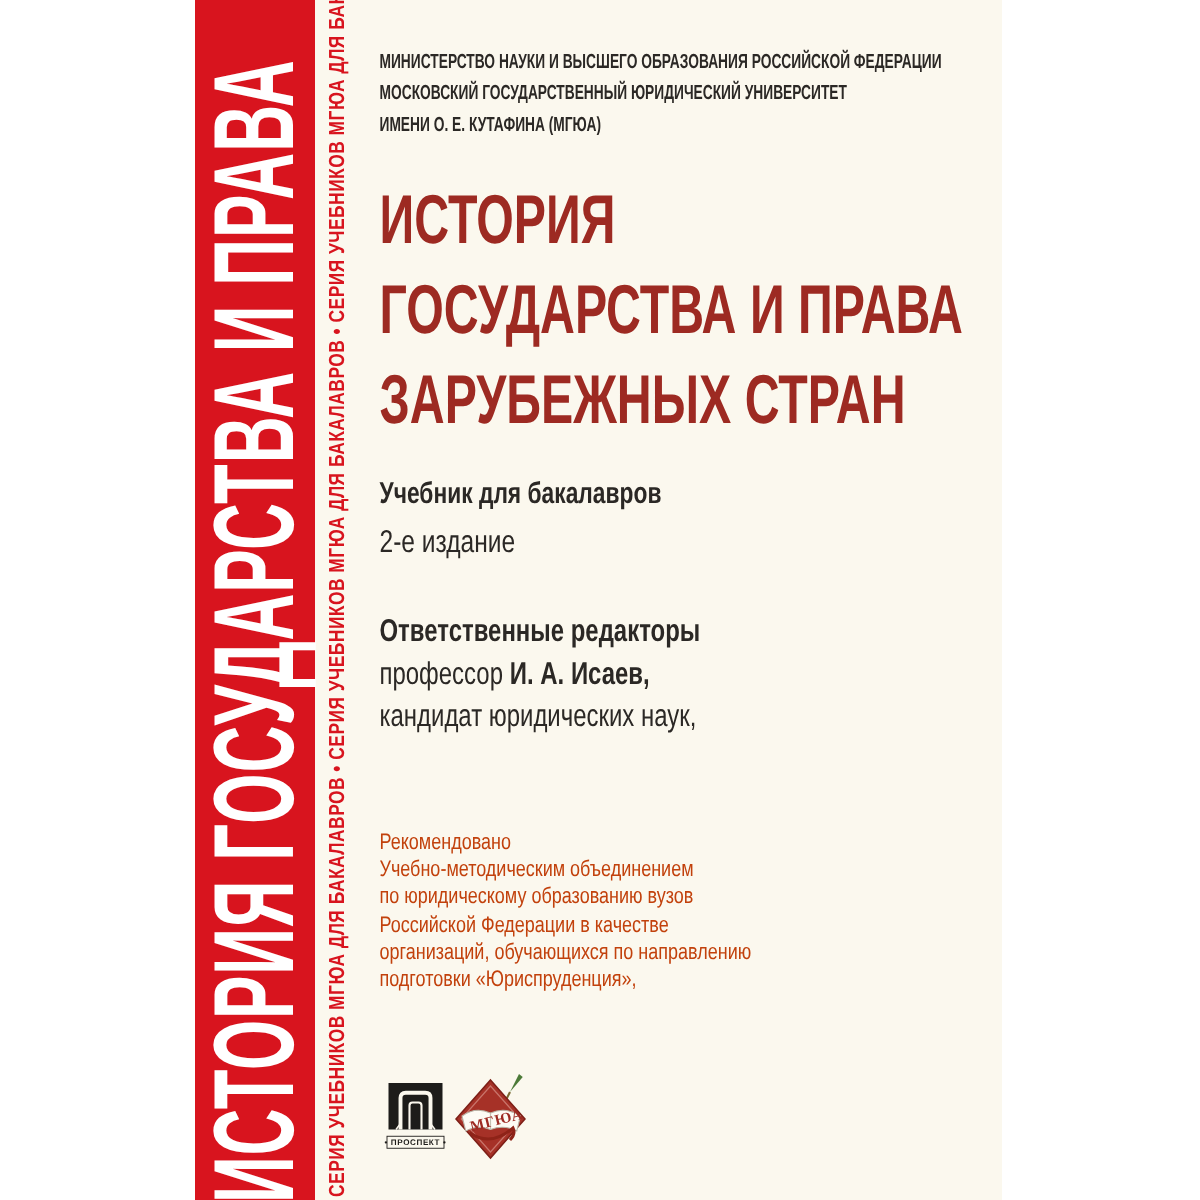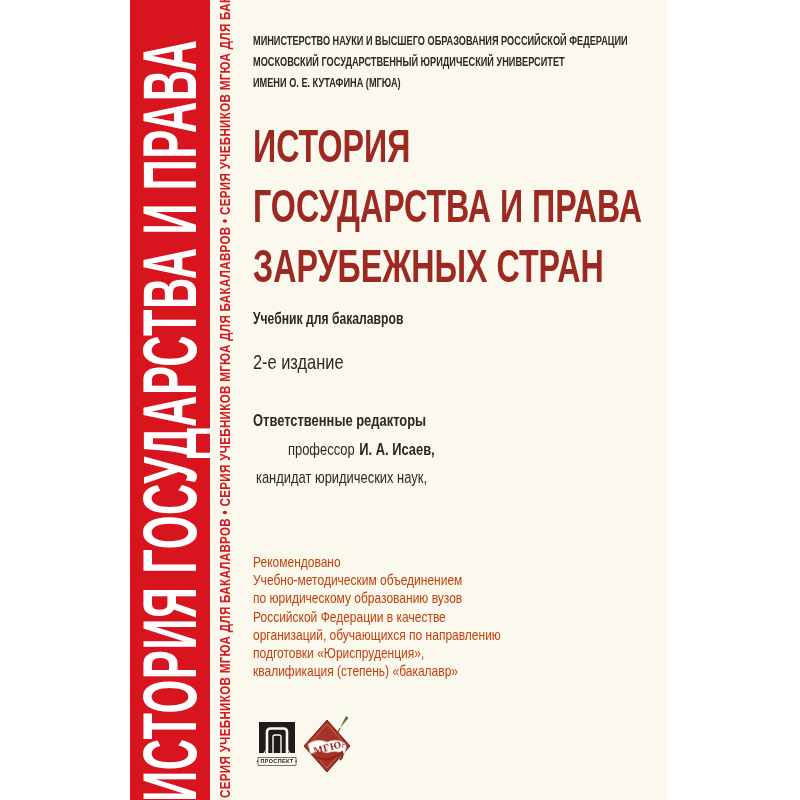--- a/index.html
+++ b/index.html
@@ -32,27 +32,27 @@
   .line { white-space:nowrap; }
   .sc { display:inline-block; transform-origin:0 50%; }
 
   .ministry { top:30px; font-size:13.5px; font-weight:bold; line-height:21px; }
   .ministry .sc { transform:scaleX(.68); }
 
   .title { top:116px; font-size:46px; font-weight:bold; line-height:60px;
            color:var(--title-red,#9d2a22); }
   .title .sc { transform:scaleX(.70); }
 
-  .subtitle { top:303px; font-size:16px; font-weight:bold; line-height:32px; }
+  .subtitle { top:313px; font-size:20px; font-weight:bold; line-height:32px; }
   .subtitle .sc { transform:scaleX(.76); }
 
   .edition { top:348px; font-size:21px; line-height:28px; }
   .edition .sc { transform:scaleX(.78); }
 
-  .editors { top:407px; font-size:17px; line-height:28.6px;text-align:right; }
+  .editors { top:407px; font-size:21px; line-height:28.6px; }
   .editors .sc { transform:scaleX(.76); }
   .editors .bold { font-weight:bold; }
   .editors .name { font-weight:bold; margin-left:6px; }
 
   .recommendation { top:553px; font-size:15px; line-height:18.2px; color:#c2410c; }
   .recommendation .sc { transform:scaleX(.80); }
 
   .logos { position:absolute; left:254px; top:712px; width:160px; height:80px; }
   .prospekt { position:absolute; left:0; top:10px; width:46px; height:50px; }
   .mgua { position:absolute; left:46px; top:0; width:56px; height:68px; }
@@ -98,21 +98,20 @@
     <div class="line"><span class="sc">кандидат юридических наук,</span></div>
   </div>
 
   <div class="block recommendation">
     <div class="line"><span class="sc">Рекомендовано</span></div>
     <div class="line"><span class="sc">Учебно-методическим объединением</span></div>
     <div class="line"><span class="sc">по юридическому образованию вузов</span></div>
     <div class="line"><span class="sc">Российской Федерации в качестве</span></div>
     <div class="line"><span class="sc">организаций, обучающихся по направлению</span></div>
     <div class="line"><span class="sc">подготовки «Юриспруденция»,</span></div>
-    <div class="line"><span class="sc">квалификация (степень) «бакалавр»</span></div>
   </div>
 
   <div class="logos">
 
     <svg class="prospekt" viewBox="0 0 46 50" xmlns="http://www.w3.org/2000/svg">
       <rect x="5" y="0" width="36" height="31" fill="#1d1c1a"></rect>
       <path d="M13 31 V10 Q13 6.5 16.5 6.5 H29.5 Q33 6.5 33 10 V31" fill="none" stroke="#fbf8ee" stroke-width="2.6"></path>
       <path d="M19 31 V15 Q19 13 21 13 H25 Q27 13 27 15 V31" fill="none" stroke="#fbf8ee" stroke-width="1.4"></path>
       <path d="M10 31 L13 27 M36 31 L33 27" stroke="#fbf8ee" stroke-width="1"></path>
       <text x="23" y="41" text-anchor="middle" font-size="5.4" font-weight="bold" letter-spacing="0.4" fill="#1d1c1a" font-family="Liberation Sans, sans-serif">• ПРОСПЕКТ •</text>

